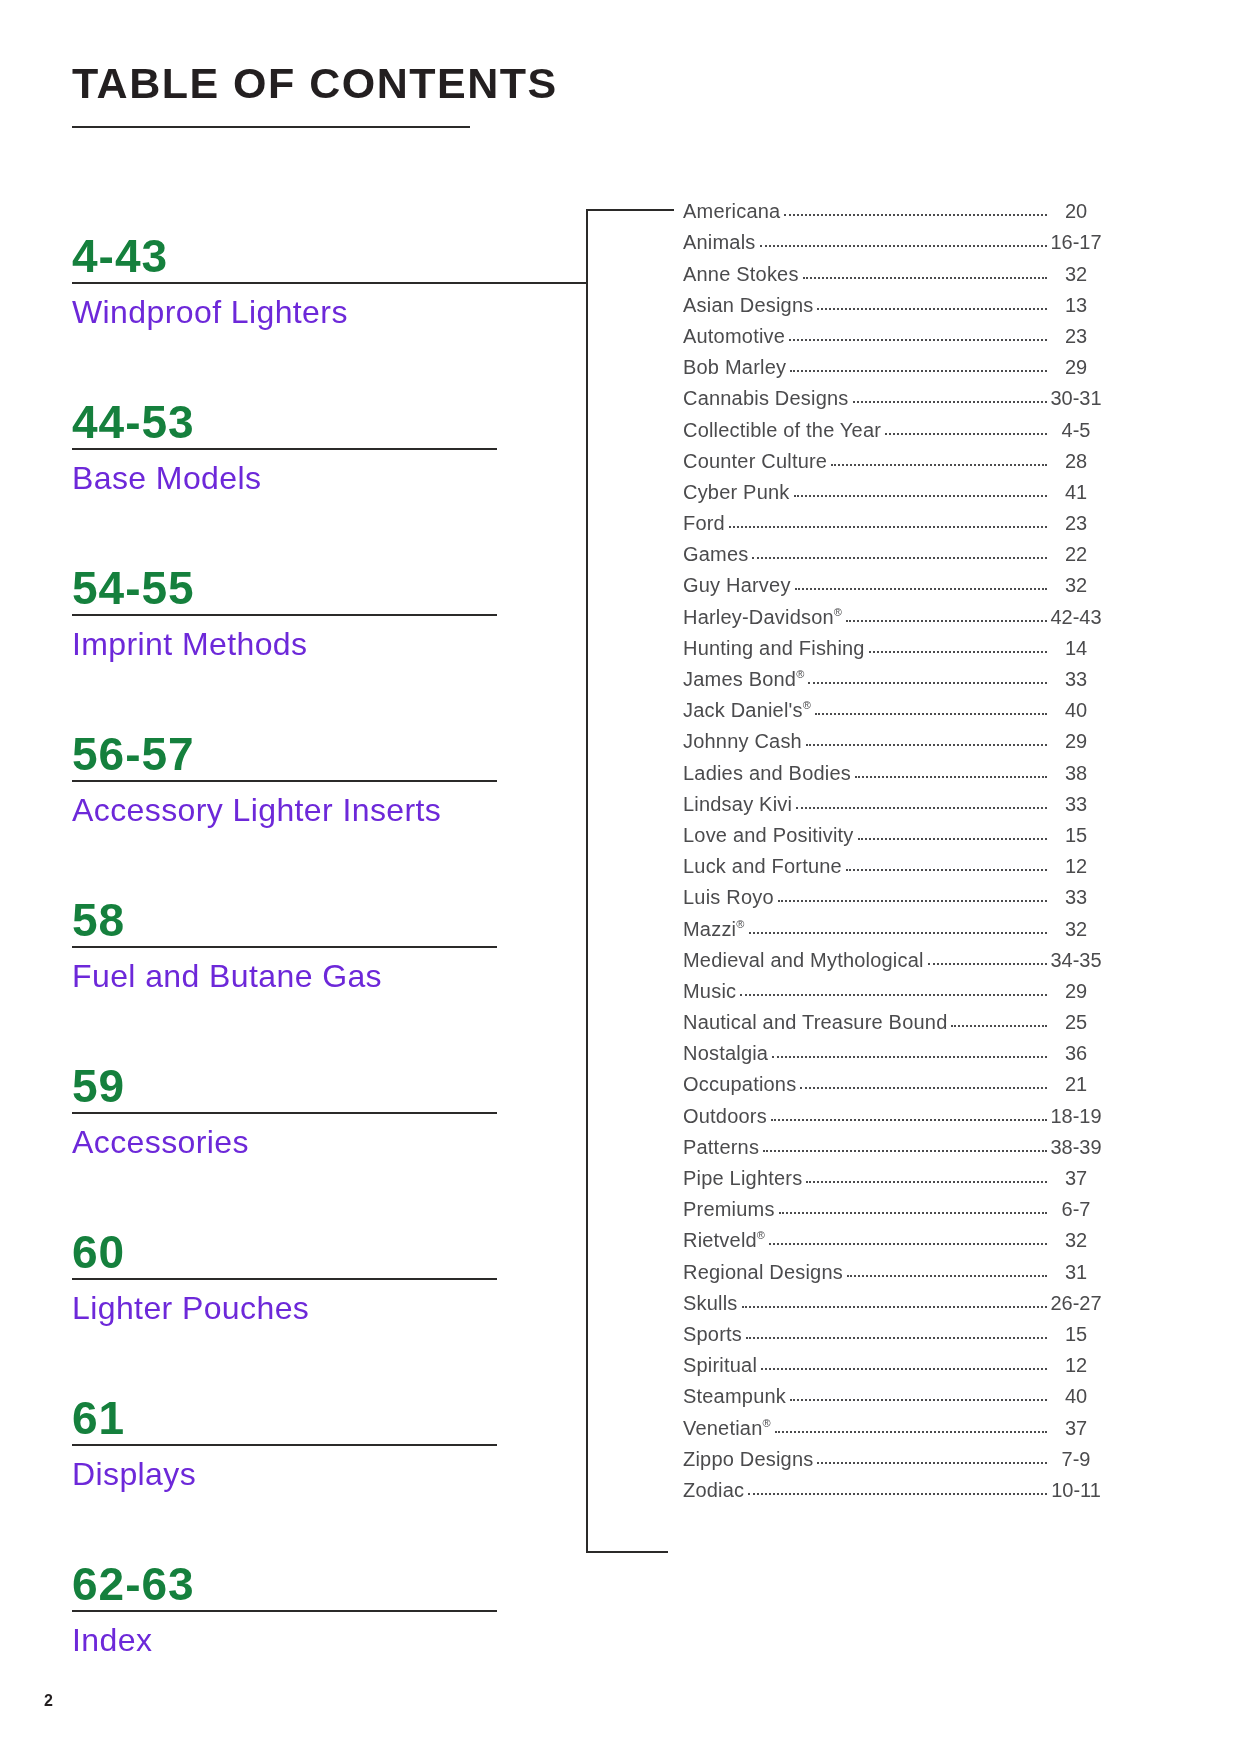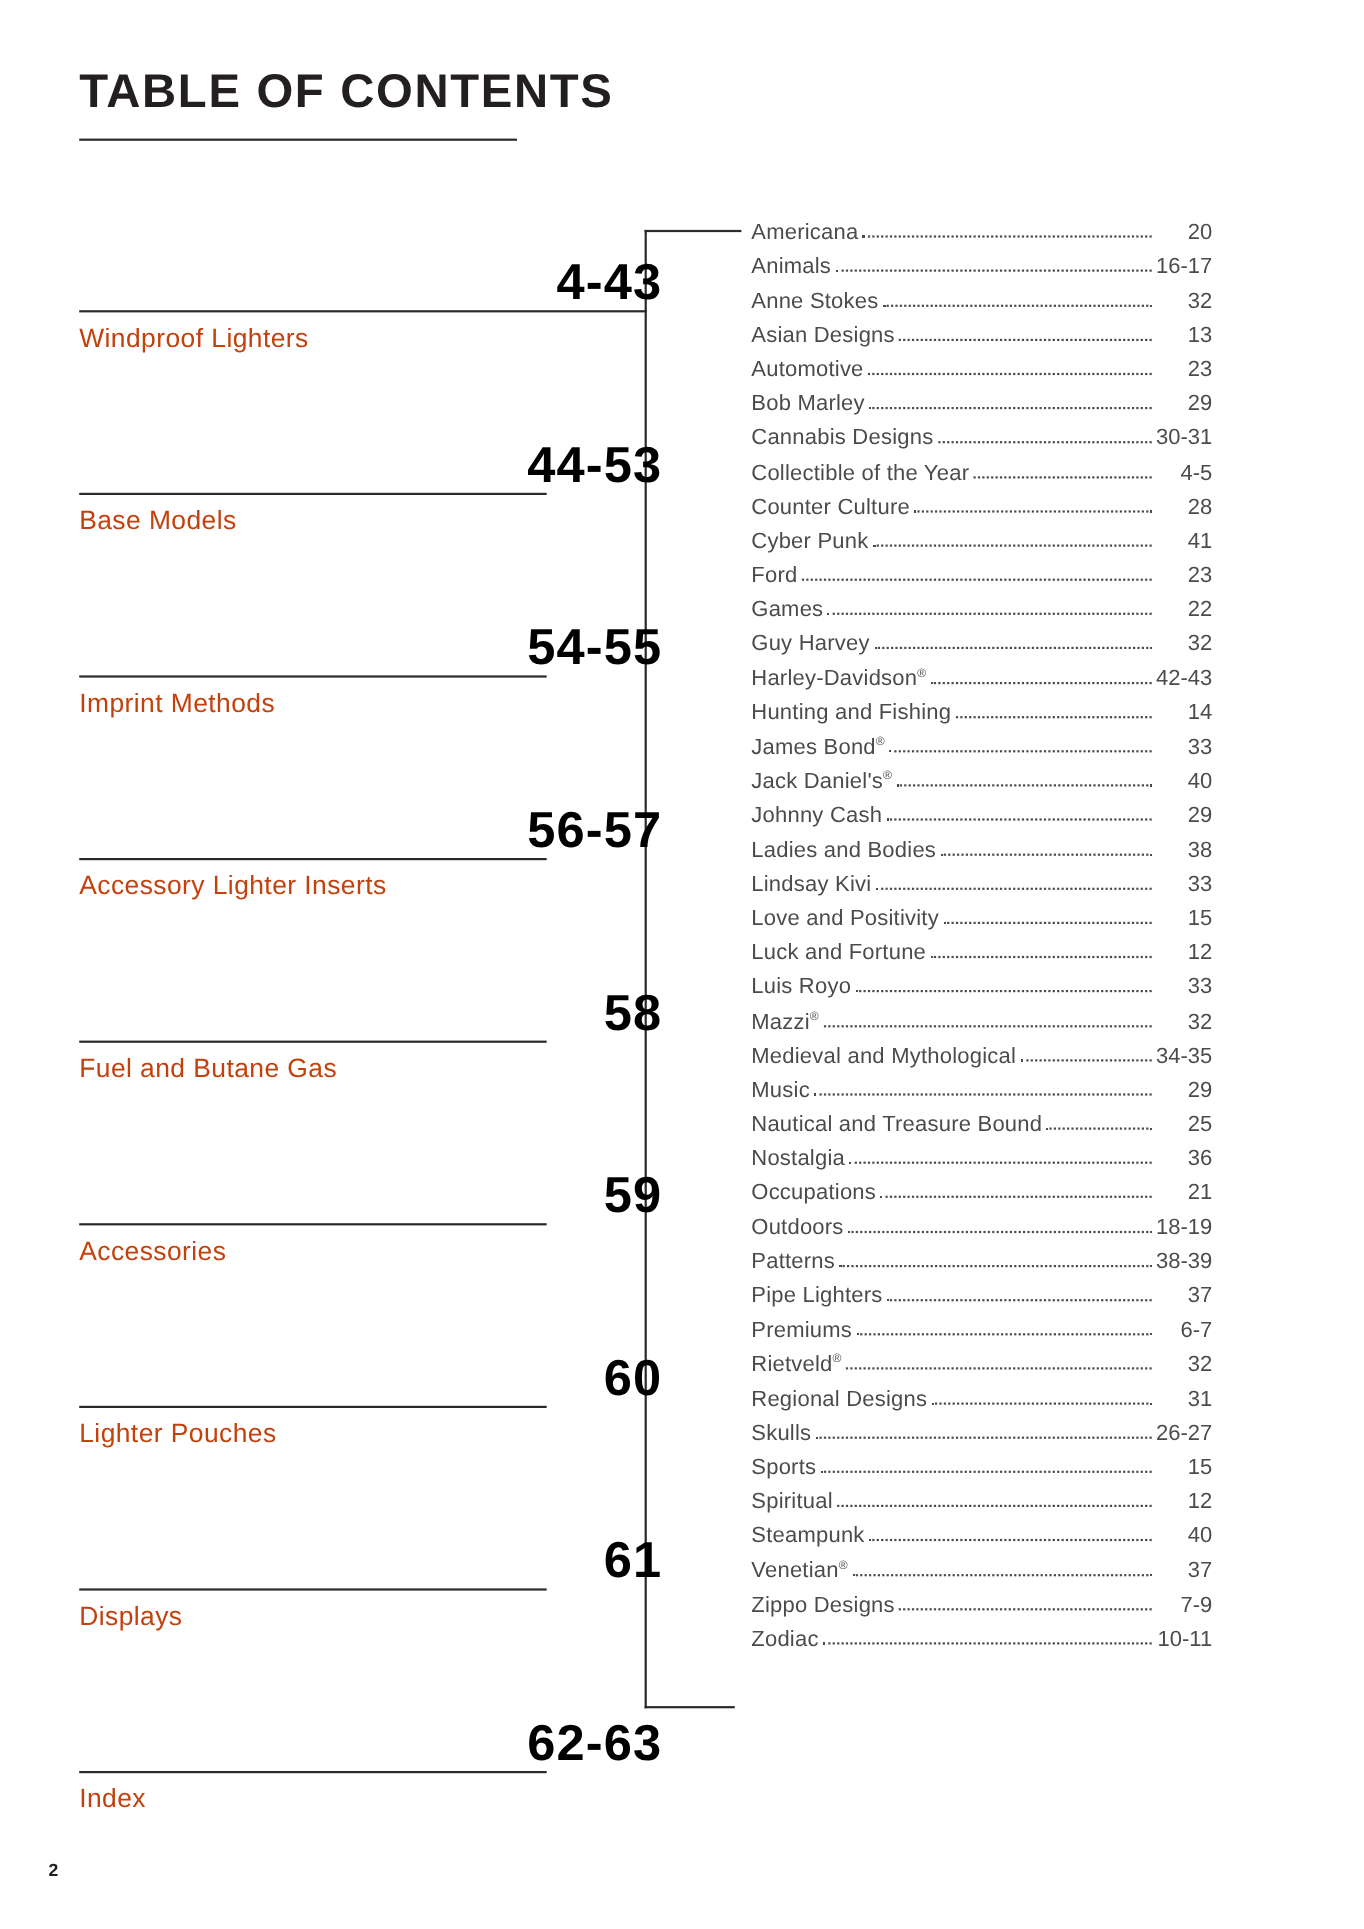--- a/index.html
+++ b/index.html
@@ -30,38 +30,37 @@
     background: #2b2a29;
   }
 
   
   .left-col { position: absolute; left: 72px; top: 233px; width: 530px; }
   .sec { height: 166px; }
   .sec-pages {
     font-size: 46px;
     font-weight: 700;
     letter-spacing: 1px;
-    color: #000000;
+    color: #15803d;
     line-height: 47px;
     display: block;
-    text-align: right;
   }
   .sec-rule {
     margin-top: 2px;
     width: 425px;
     height: 2px;
     background: #2b2a29;
   }
   .sec:first-child .sec-rule { width: 516px; } 
   .sec-title {
     margin-top: 11px;
-    font-size: 24px;
+    font-size: 32px;
     font-weight: 400;
     letter-spacing: 0.4px;
-    color: #c2410c;
+    color: #6d28d9;
     line-height: 1.1;
     display: block;
     white-space: nowrap;
   }
 
   
   .bracket-v {
     position: absolute; left: 586px; top: 209px;
     width: 2px; height: 1344px; background: #2b2a29;
   }
@@ -98,21 +97,21 @@
     flex: 1 1 auto;
     border-bottom: 2px dotted #4b4b4d;
     margin: 0 3px 9px 4px;
     height: 0;
   }
   .entry-pages {
     flex: 0 0 52px;
     width: 52px;
     white-space: nowrap;
     line-height: 27px;
-    text-align: right;
+    text-align: center;
     overflow: visible;
   }
 
   
   .page-number {
     position: absolute;
     left: 44px;
     top: 1692px;
     font-size: 16px;
     font-weight: 700;

